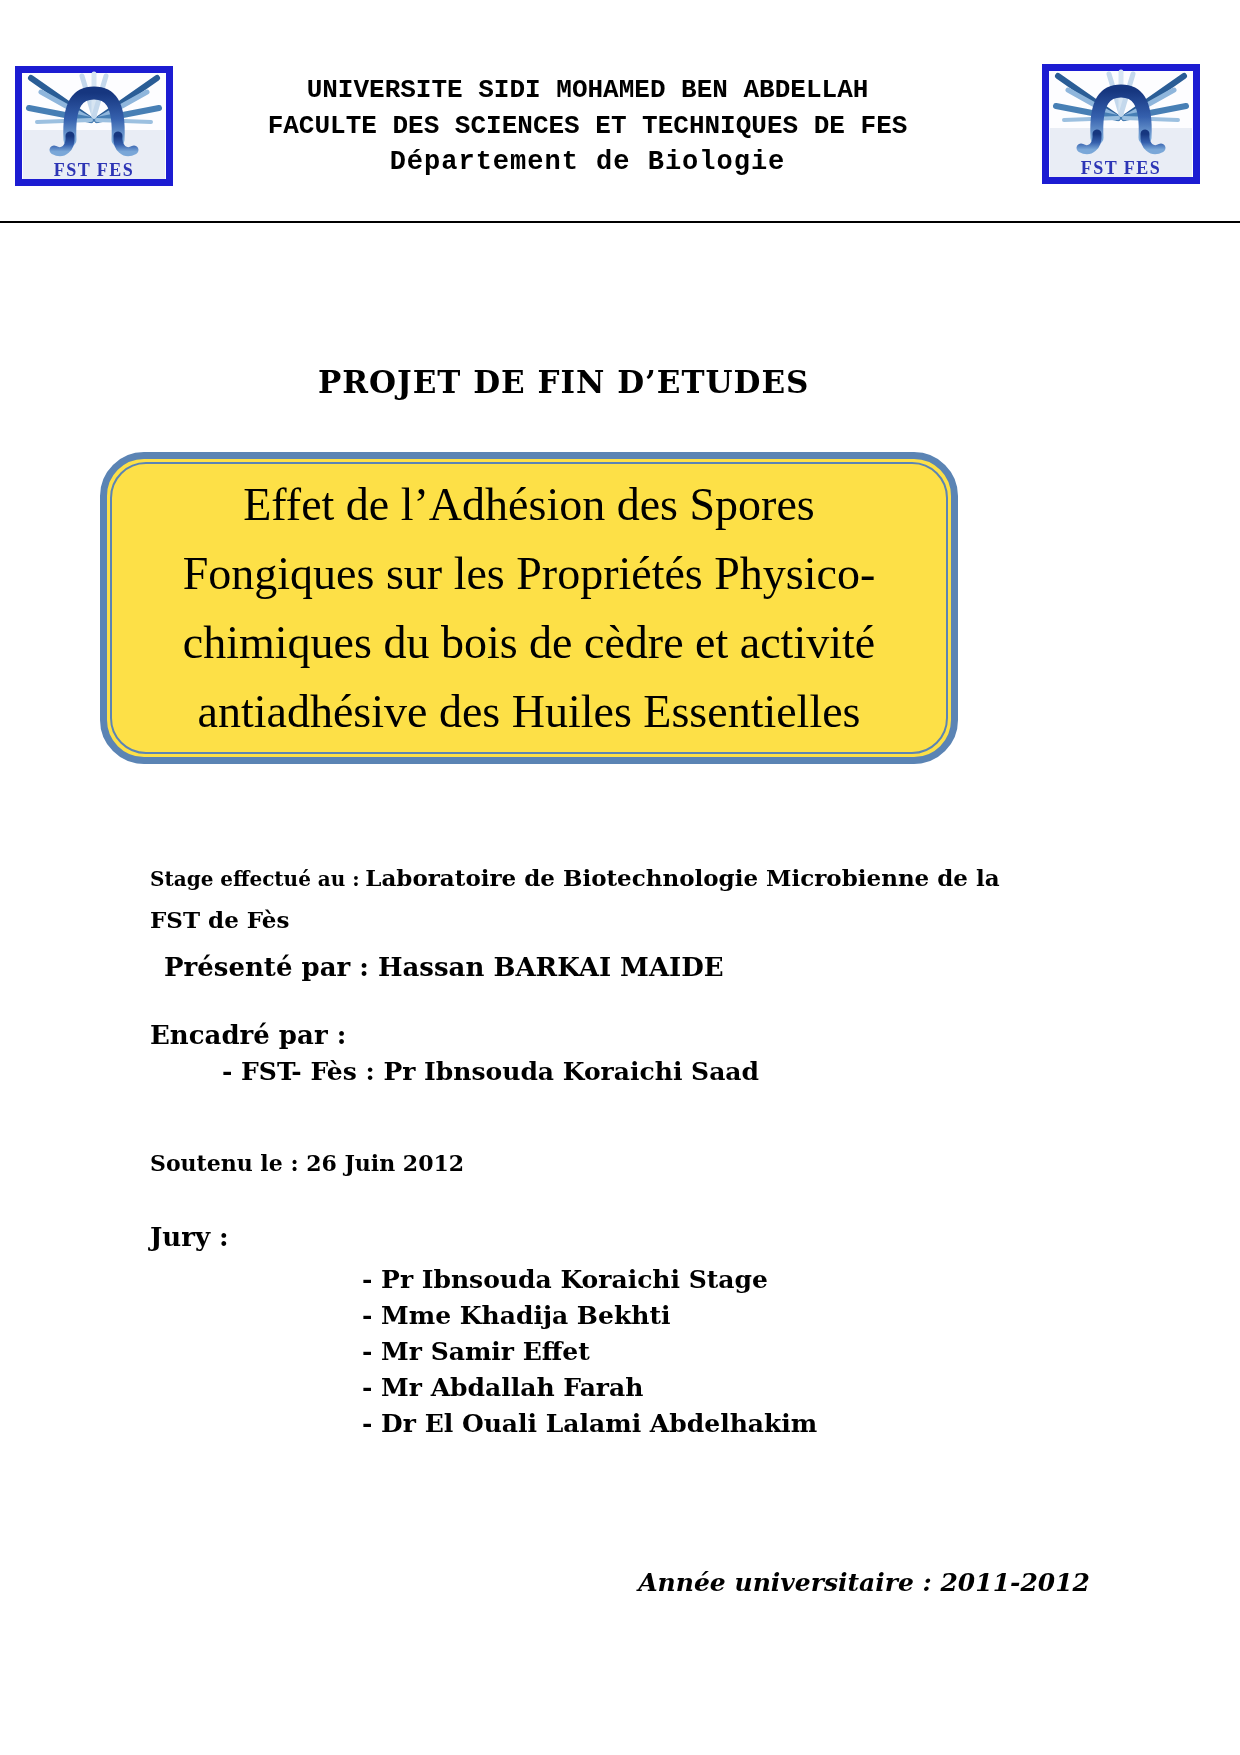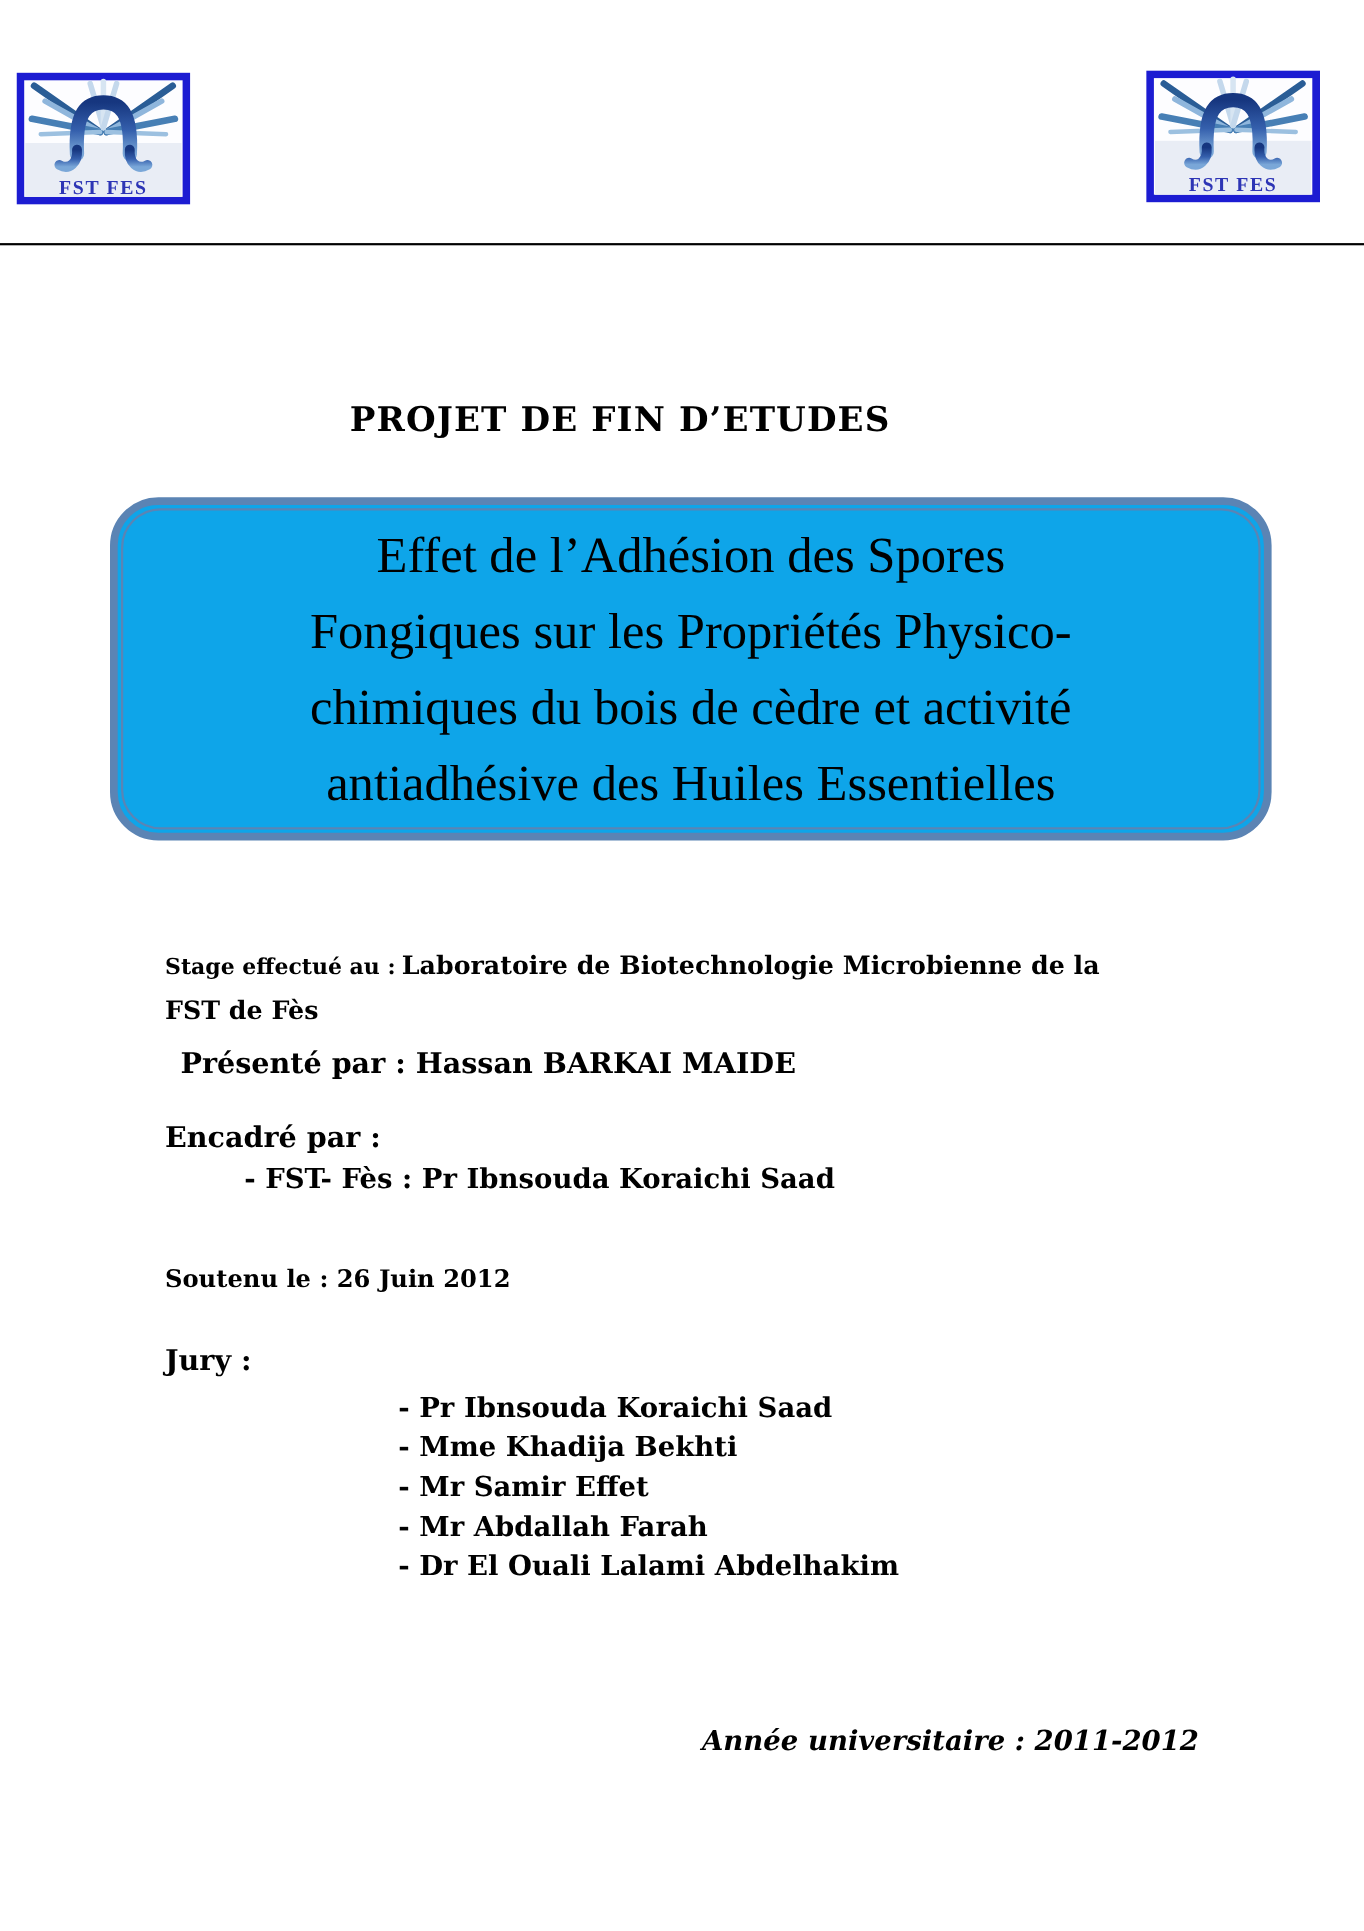--- a/index.html
+++ b/index.html
@@ -21,22 +21,22 @@
   .logo.right { left:1042px; top:64px; }
 
   .divider { position:absolute; left:0; top:221px; width:1240px; height:2px; background:#000; }
 
   
   .master { position:absolute; left:268px; top:283px; font-size:28px; font-weight:bold; white-space:nowrap; }
   .pfe    { position:absolute; left:318px; top:364px; font-size:31px; font-weight:bold; letter-spacing:1px; white-space:nowrap; }
 
   
   .title-box {
-    position:absolute; left:100px; top:452px; width:1056px; height:312px;
-    border:7px solid #5b84b4; border-radius:44px; box-sizing:border-box; background:#0ea5e9;
+    position:absolute; left:100px; top:452px; width:858px; height:312px;
+    border:7px solid #5b84b4; border-radius:44px; box-sizing:border-box; background:#fde047;
   }
   .title-box-inner {
     position:absolute; left:3px; right:3px; top:3px; bottom:3px;
     border:2px solid #5b84b4; border-radius:36px;
     display:flex; flex-direction:column; justify-content:center;
     text-align:center; font-family:"Liberation Serif", serif;
     font-size:46px; line-height:69px; color:#000;
   }
 
   
@@ -117,20 +117,25 @@
         <path d="M55 74 C53 36 64 27 79 27 C94 27 105 36 103 74" stroke-width="13"></path>
         <line x1="47" y1="57" x2="111" y2="57" stroke-width="11"></line>
         <line x1="79" y1="57" x2="79" y2="93" stroke-width="11"></line>
         <path d="M55 70 C56 82 48 89 39 84" stroke-width="9"></path>
         <path d="M103 70 C102 82 110 89 119 84" stroke-width="9"></path>
       </g>
       <text x="79" y="110" text-anchor="middle" font-family="Liberation Serif, serif" font-weight="bold" font-size="18" fill="#2d35b5" letter-spacing="1.5">FST FES</text>
     </svg>
   </div>
 
+  <div class="hdr-text">
+    <div class="hdr-line">UNIVERSITE SIDI MOHAMED BEN ABDELLAH</div>
+    <div class="hdr-line">FACULTE DES SCIENCES ET TECHNIQUES DE FES</div>
+    <div class="hdr-line dep">Département de Biologie</div>
+  </div>
 
   <div class="divider"></div>
 
   <div class="pfe">PROJET DE FIN D’ETUDES</div>
 
   <div class="title-box">
     <div class="title-box-inner">
       <div>Effet de l’Adhésion des Spores</div>
       <div>Fongiques sur les Propriétés Physico-</div>
       <div>chimiques du bois de cèdre et activité</div>
@@ -151,21 +156,21 @@
     <span>Hassan BARKAI MAIDE</span>
   </div>
 
   <div class="supervised-label">Encadré par :</div>
   <div class="supervised-item">- FST- Fès : Pr Ibnsouda Koraichi Saad</div>
 
   <div class="defense">Soutenu le : 26 Juin 2012</div>
 
   <div class="jury-label">Jury :</div>
   <div class="jury-list">
-    <div>- Pr Ibnsouda Koraichi Saad</div>
+    <div>- Pr Ibnsouda Koraichi Stage</div>
     <div>- Mme Khadija Bekhti</div>
     <div>- Mr Samir Effet</div>
     <div>- Mr Abdallah Farah</div>
     <div>- Dr El Ouali Lalami Abdelhakim</div>
   </div>
 
   <div class="academic-year">Année universitaire : 2011-2012</div>
 
 </div>
 

